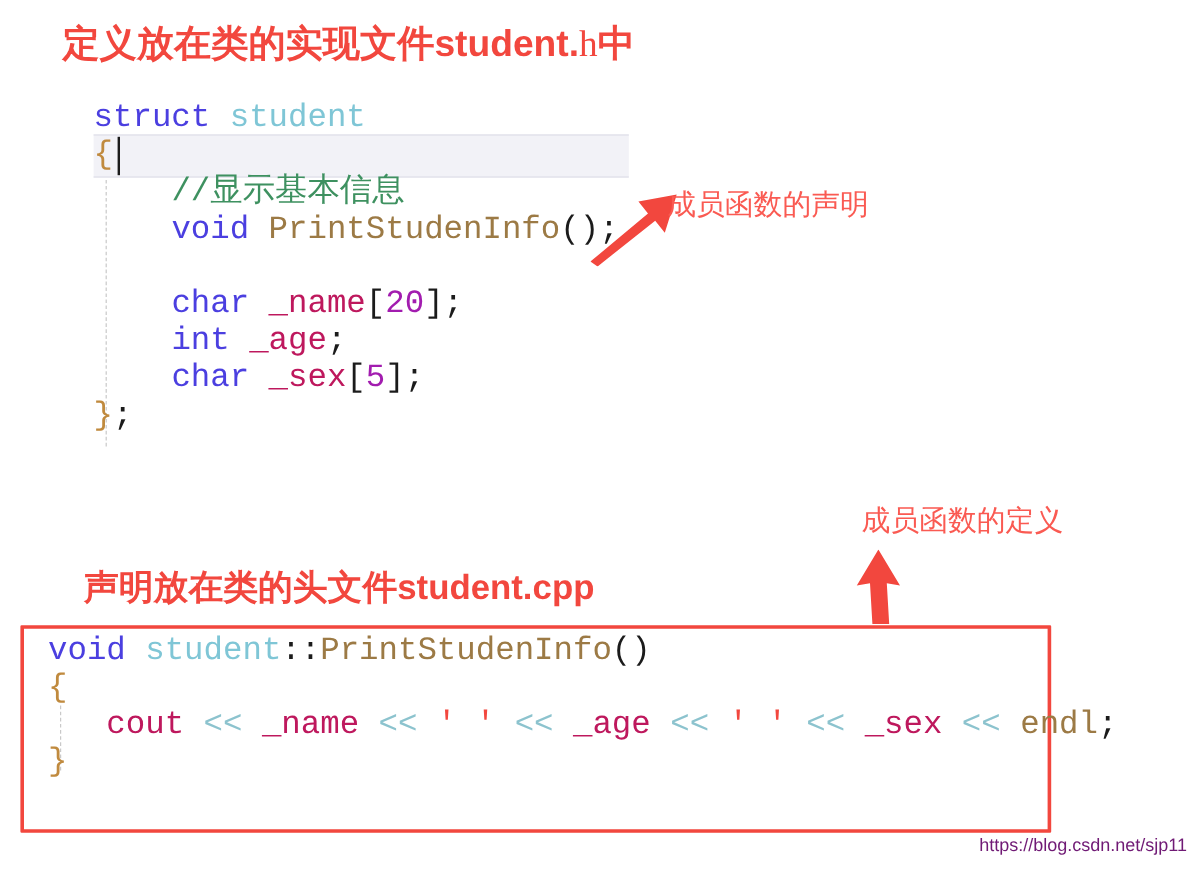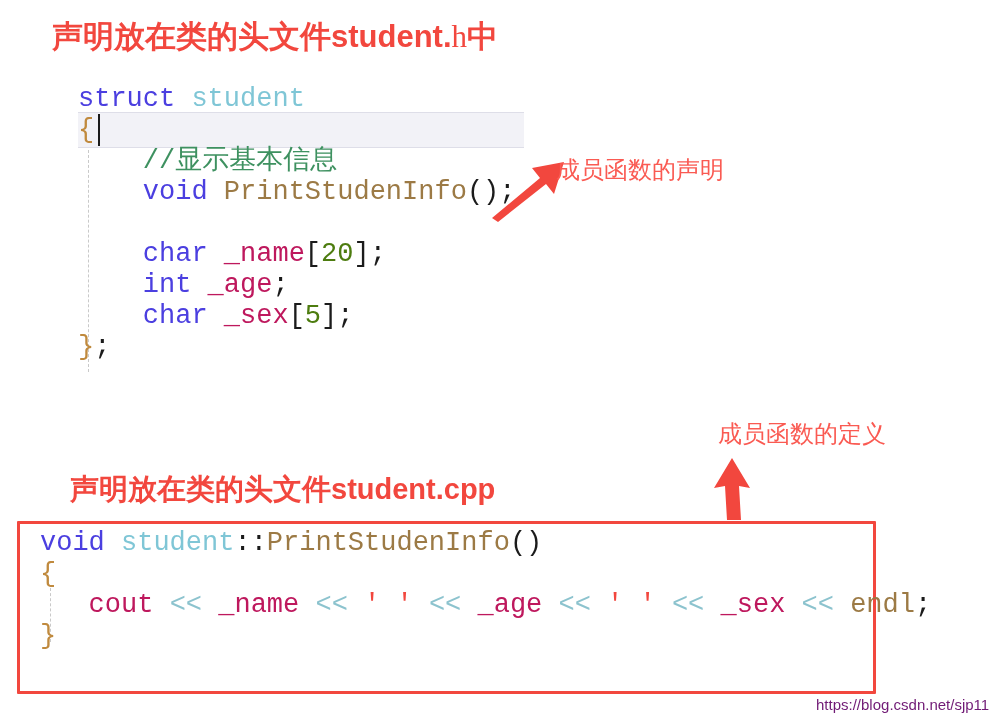--- a/index.html
+++ b/index.html
@@ -56,21 +56,21 @@
   #code-impl  { left:40px; top:528px; }
 
   .code .line{ height:31px; position:relative; }
 
   
   .kw      { color:#4B3FE0; }            
   .type    { color:#7FC6D6; }            
   .fn      { color:#9C7A45; }            
   .cmt     { color:#3E9160; }            
   .brace   { color:#C08A3E; }            
-  .num     { color:#4d7c0f; }
+  .num     { color:#a21caf; }
   .op      { color:#8CC3CE; }            
   .chr     { color:#F2473E; }            
   .plain   { color:#be185d; }
   .punct   { color:#1b1b1b; }
 
   
   #current-line-band{
     position:absolute;
     left:78px; top:112px;
     width:446px; height:36px;
@@ -110,21 +110,21 @@
     left:816px; top:696px;
     font-family:"Liberation Sans", sans-serif;
     font-size:15px;
     color:#701a75;
     white-space:nowrap;
   }
 </style>
 </head>
 <body>
 
-<div class="heading" id="heading-h"><span>声明放在类的头文件student.</span><span class="thin-serif">h</span><span>中</span></div>
+<div class="heading" id="heading-h"><span>定义放在类的实现文件student.</span><span class="thin-serif">h</span><span>中</span></div>
 
 <div id="current-line-band"></div>
 <div id="text-caret"></div>
 <div class="indent-guide" id="guide-header"></div>
 <div class="code" id="code-header"><div class="line"><span class="kw">struct</span><span class="plain"> </span><span class="type">student</span></div><div class="line"><span class="brace">{</span></div><div class="line"><span class="plain">    </span><span class="cmt">//显示基本信息</span></div><div class="line"><span class="plain">    </span><span class="kw">void</span><span class="plain"> </span><span class="fn">PrintStudenInfo</span><span class="punct">();</span></div><div class="line"><span class="plain"> </span></div><div class="line"><span class="plain">    </span><span class="kw">char</span><span class="plain"> _name</span><span class="punct">[</span><span class="num">20</span><span class="punct">];</span></div><div class="line"><span class="plain">    </span><span class="kw">int</span><span class="plain"> _age</span><span class="punct">;</span></div><div class="line"><span class="plain">    </span><span class="kw">char</span><span class="plain"> _sex</span><span class="punct">[</span><span class="num">5</span><span class="punct">];</span></div><div class="line"><span class="brace">}</span><span class="punct">;</span></div></div>
 
 <svg class="arrow" id="arrow-decl" viewBox="0 0 72 62">
   <polygon points="0,58 48,18 40,8 72,2 62,34 54,24 6,62" fill="#F2473E"></polygon>
 </svg>
 <div class="annot" id="annot-decl">成员函数的声明</div>

